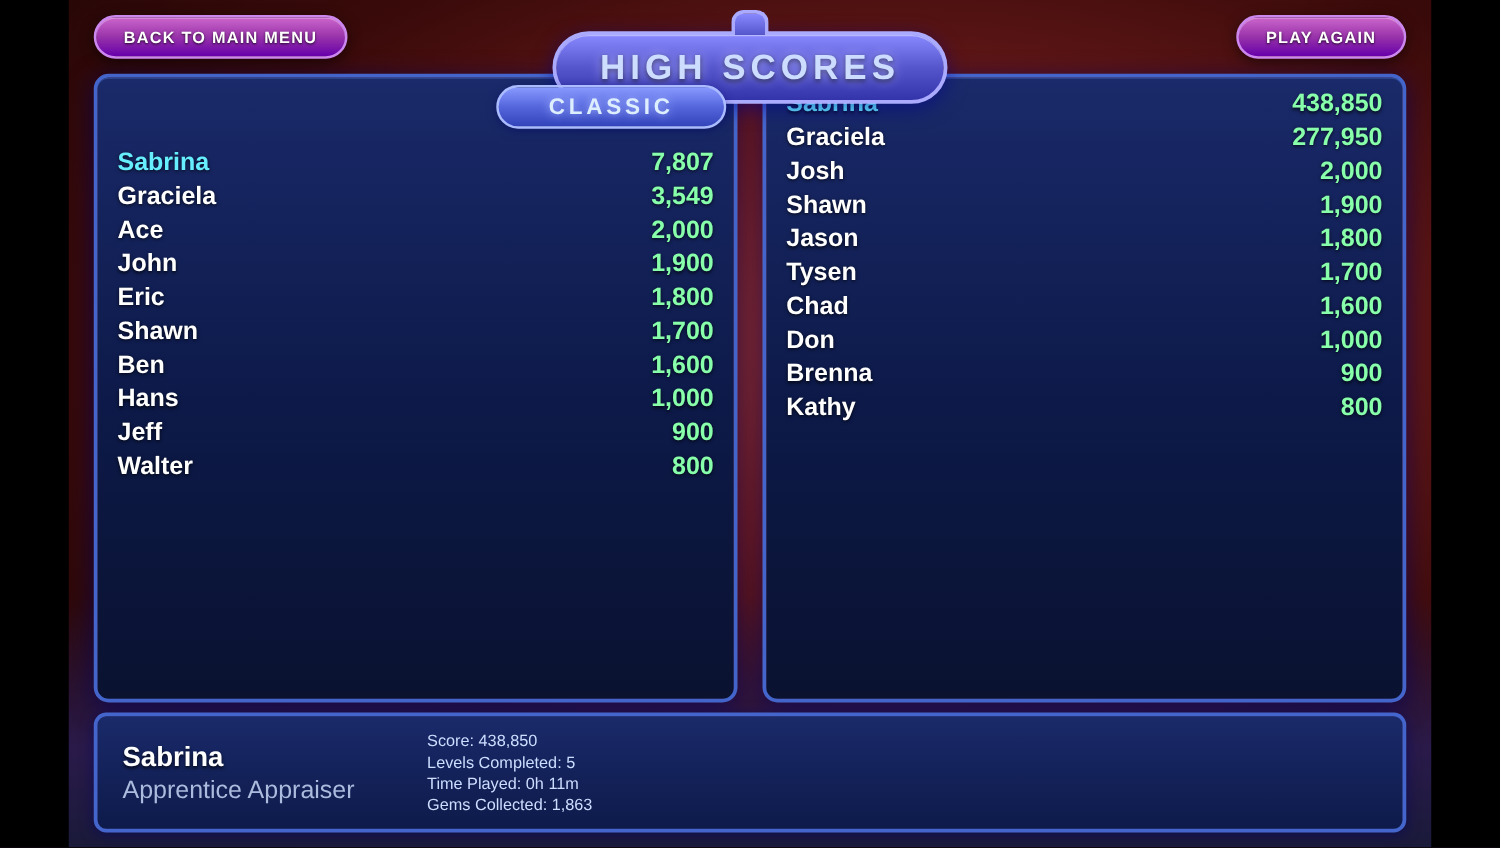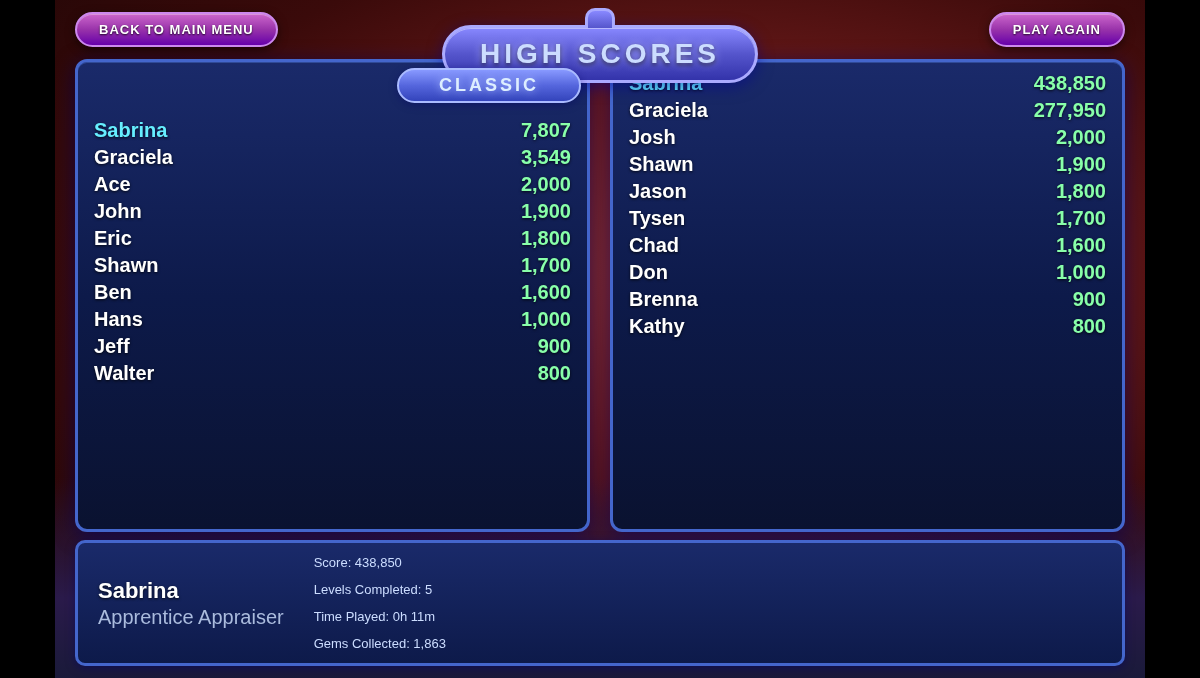--- a/index.html
+++ b/index.html
@@ -210,21 +210,22 @@
 
     .info-stats {
       flex: 1;
       display: flex;
       gap: 40px;
     }
 
     .info-col {
       display: flex;
       flex-direction: column;
-      gap: 12px;
+      gap: 2px;
+      margin-left: 28px;
     }
 
     .info-stat {
       font-size: 13px;
       color: #ccddff;
       white-space: nowrap;
     }
   </style>
 </head>
 <body>

